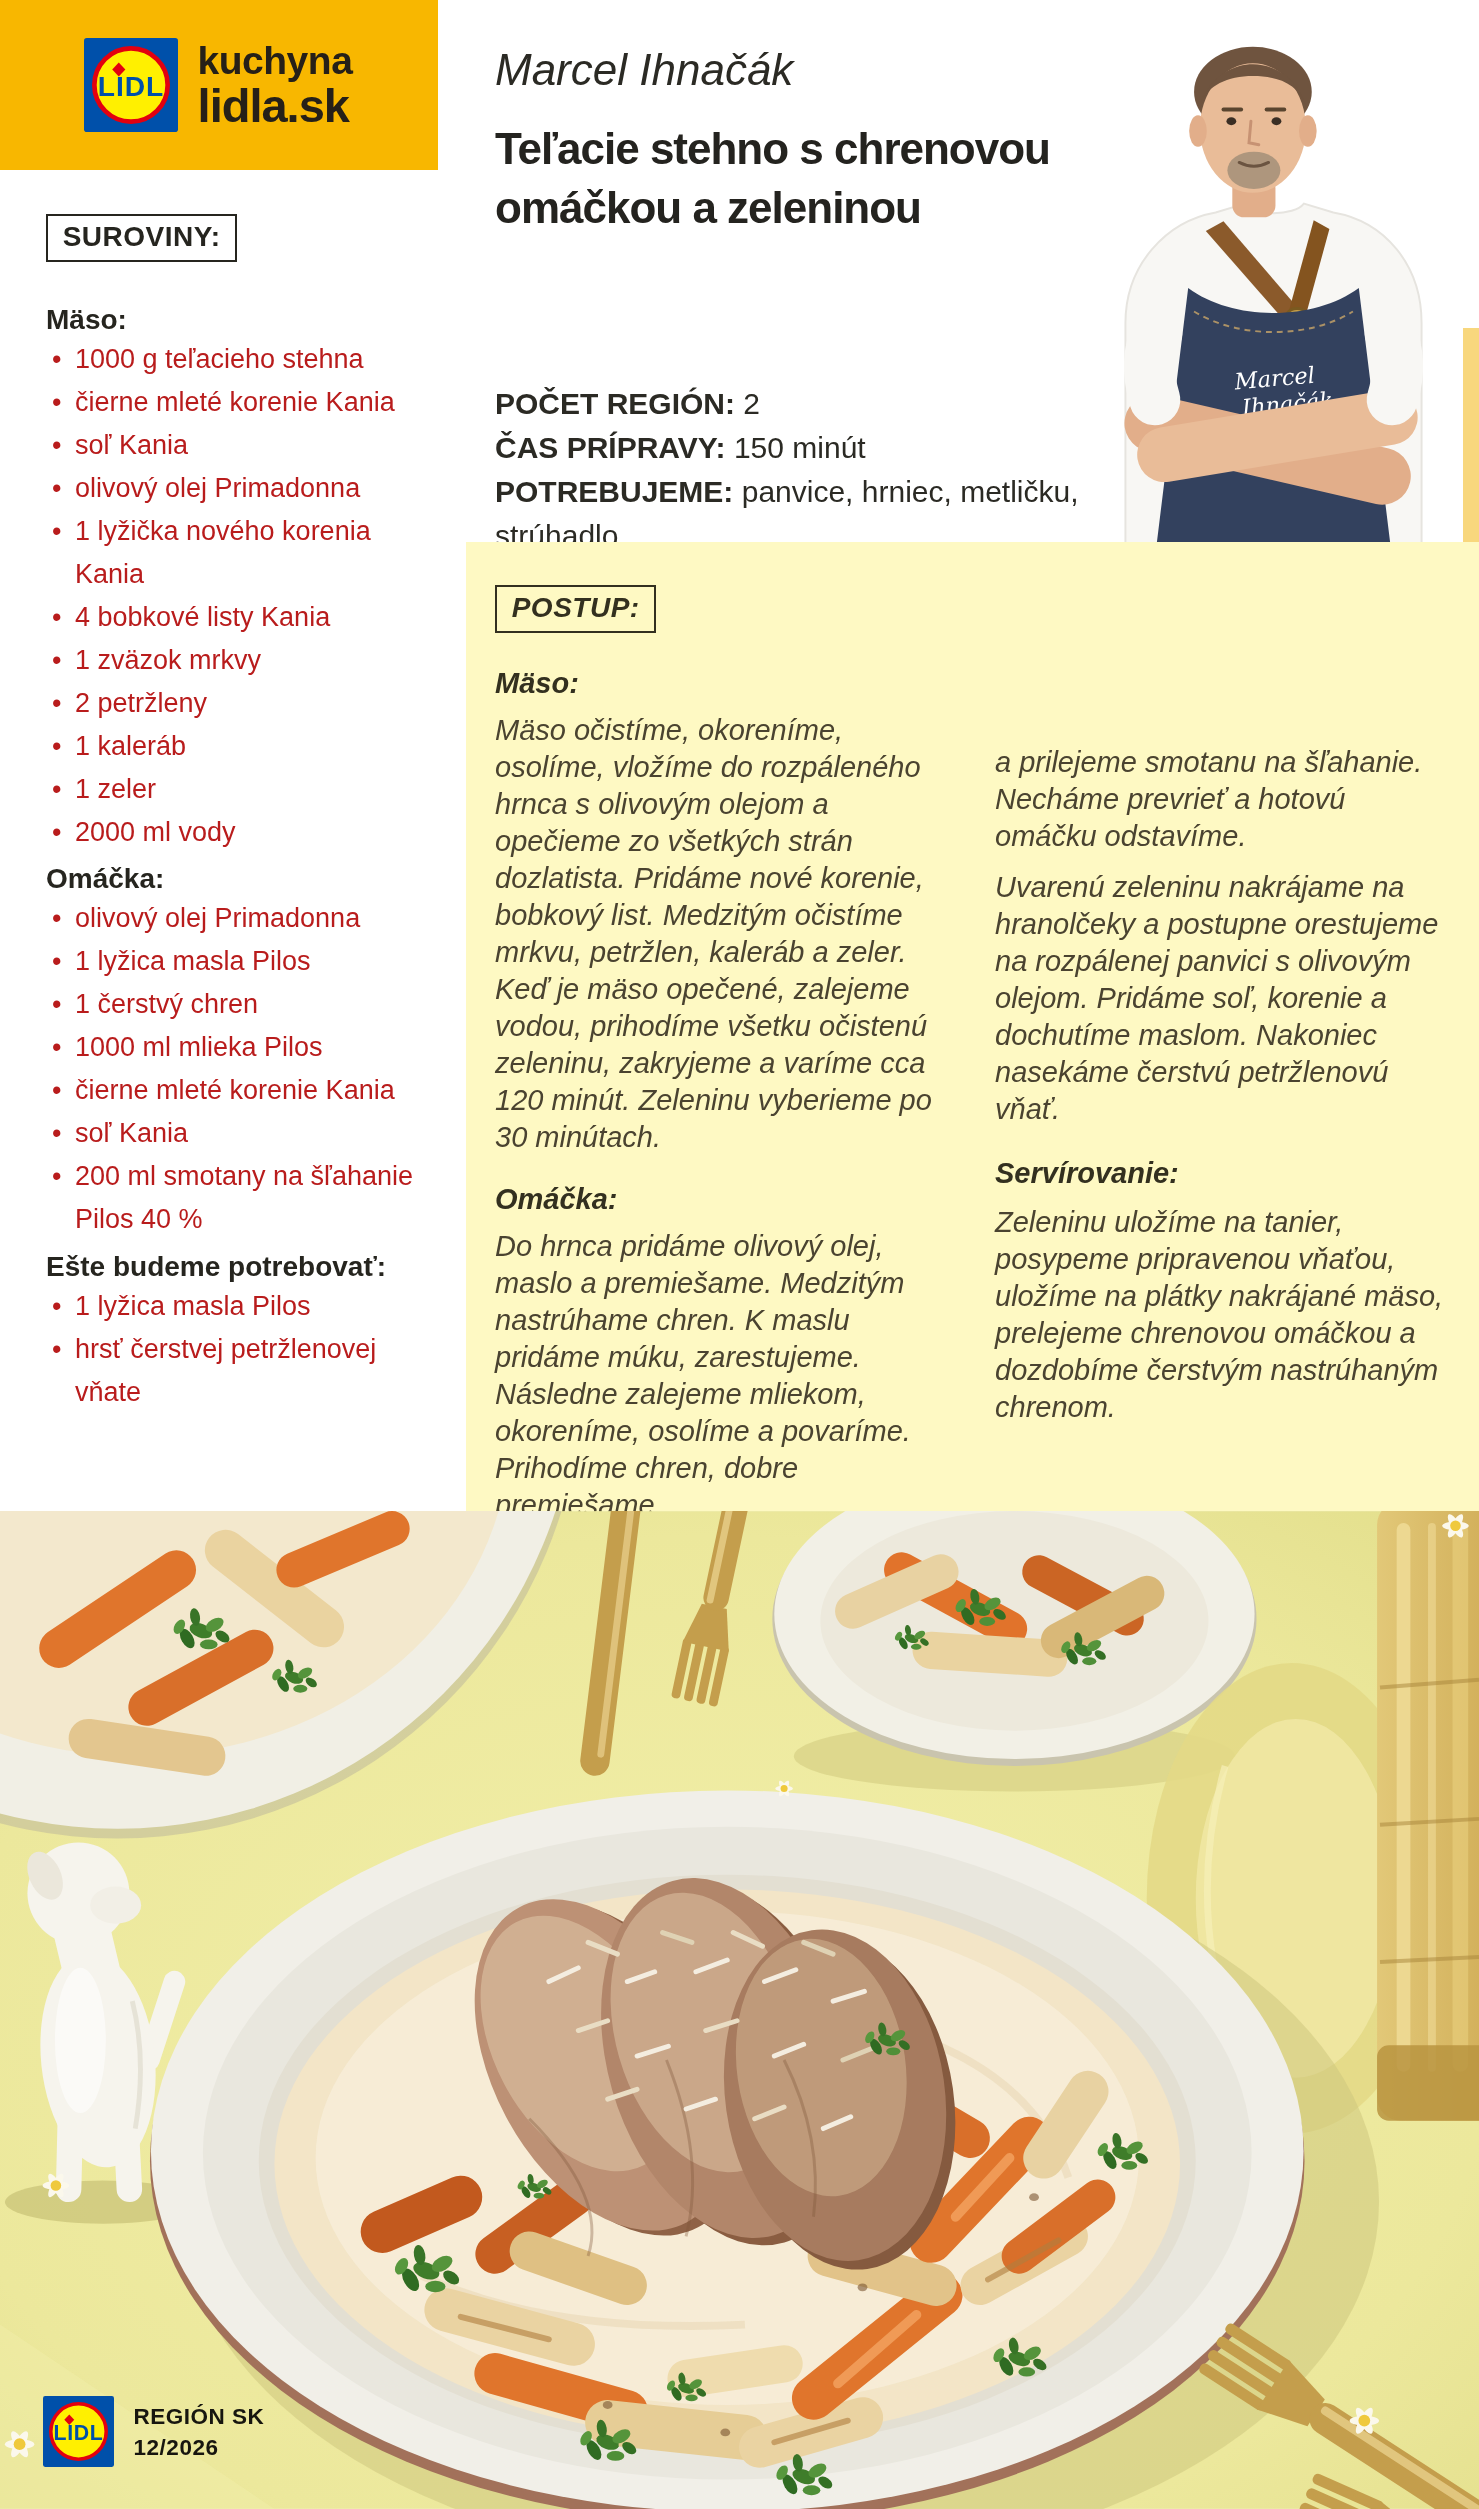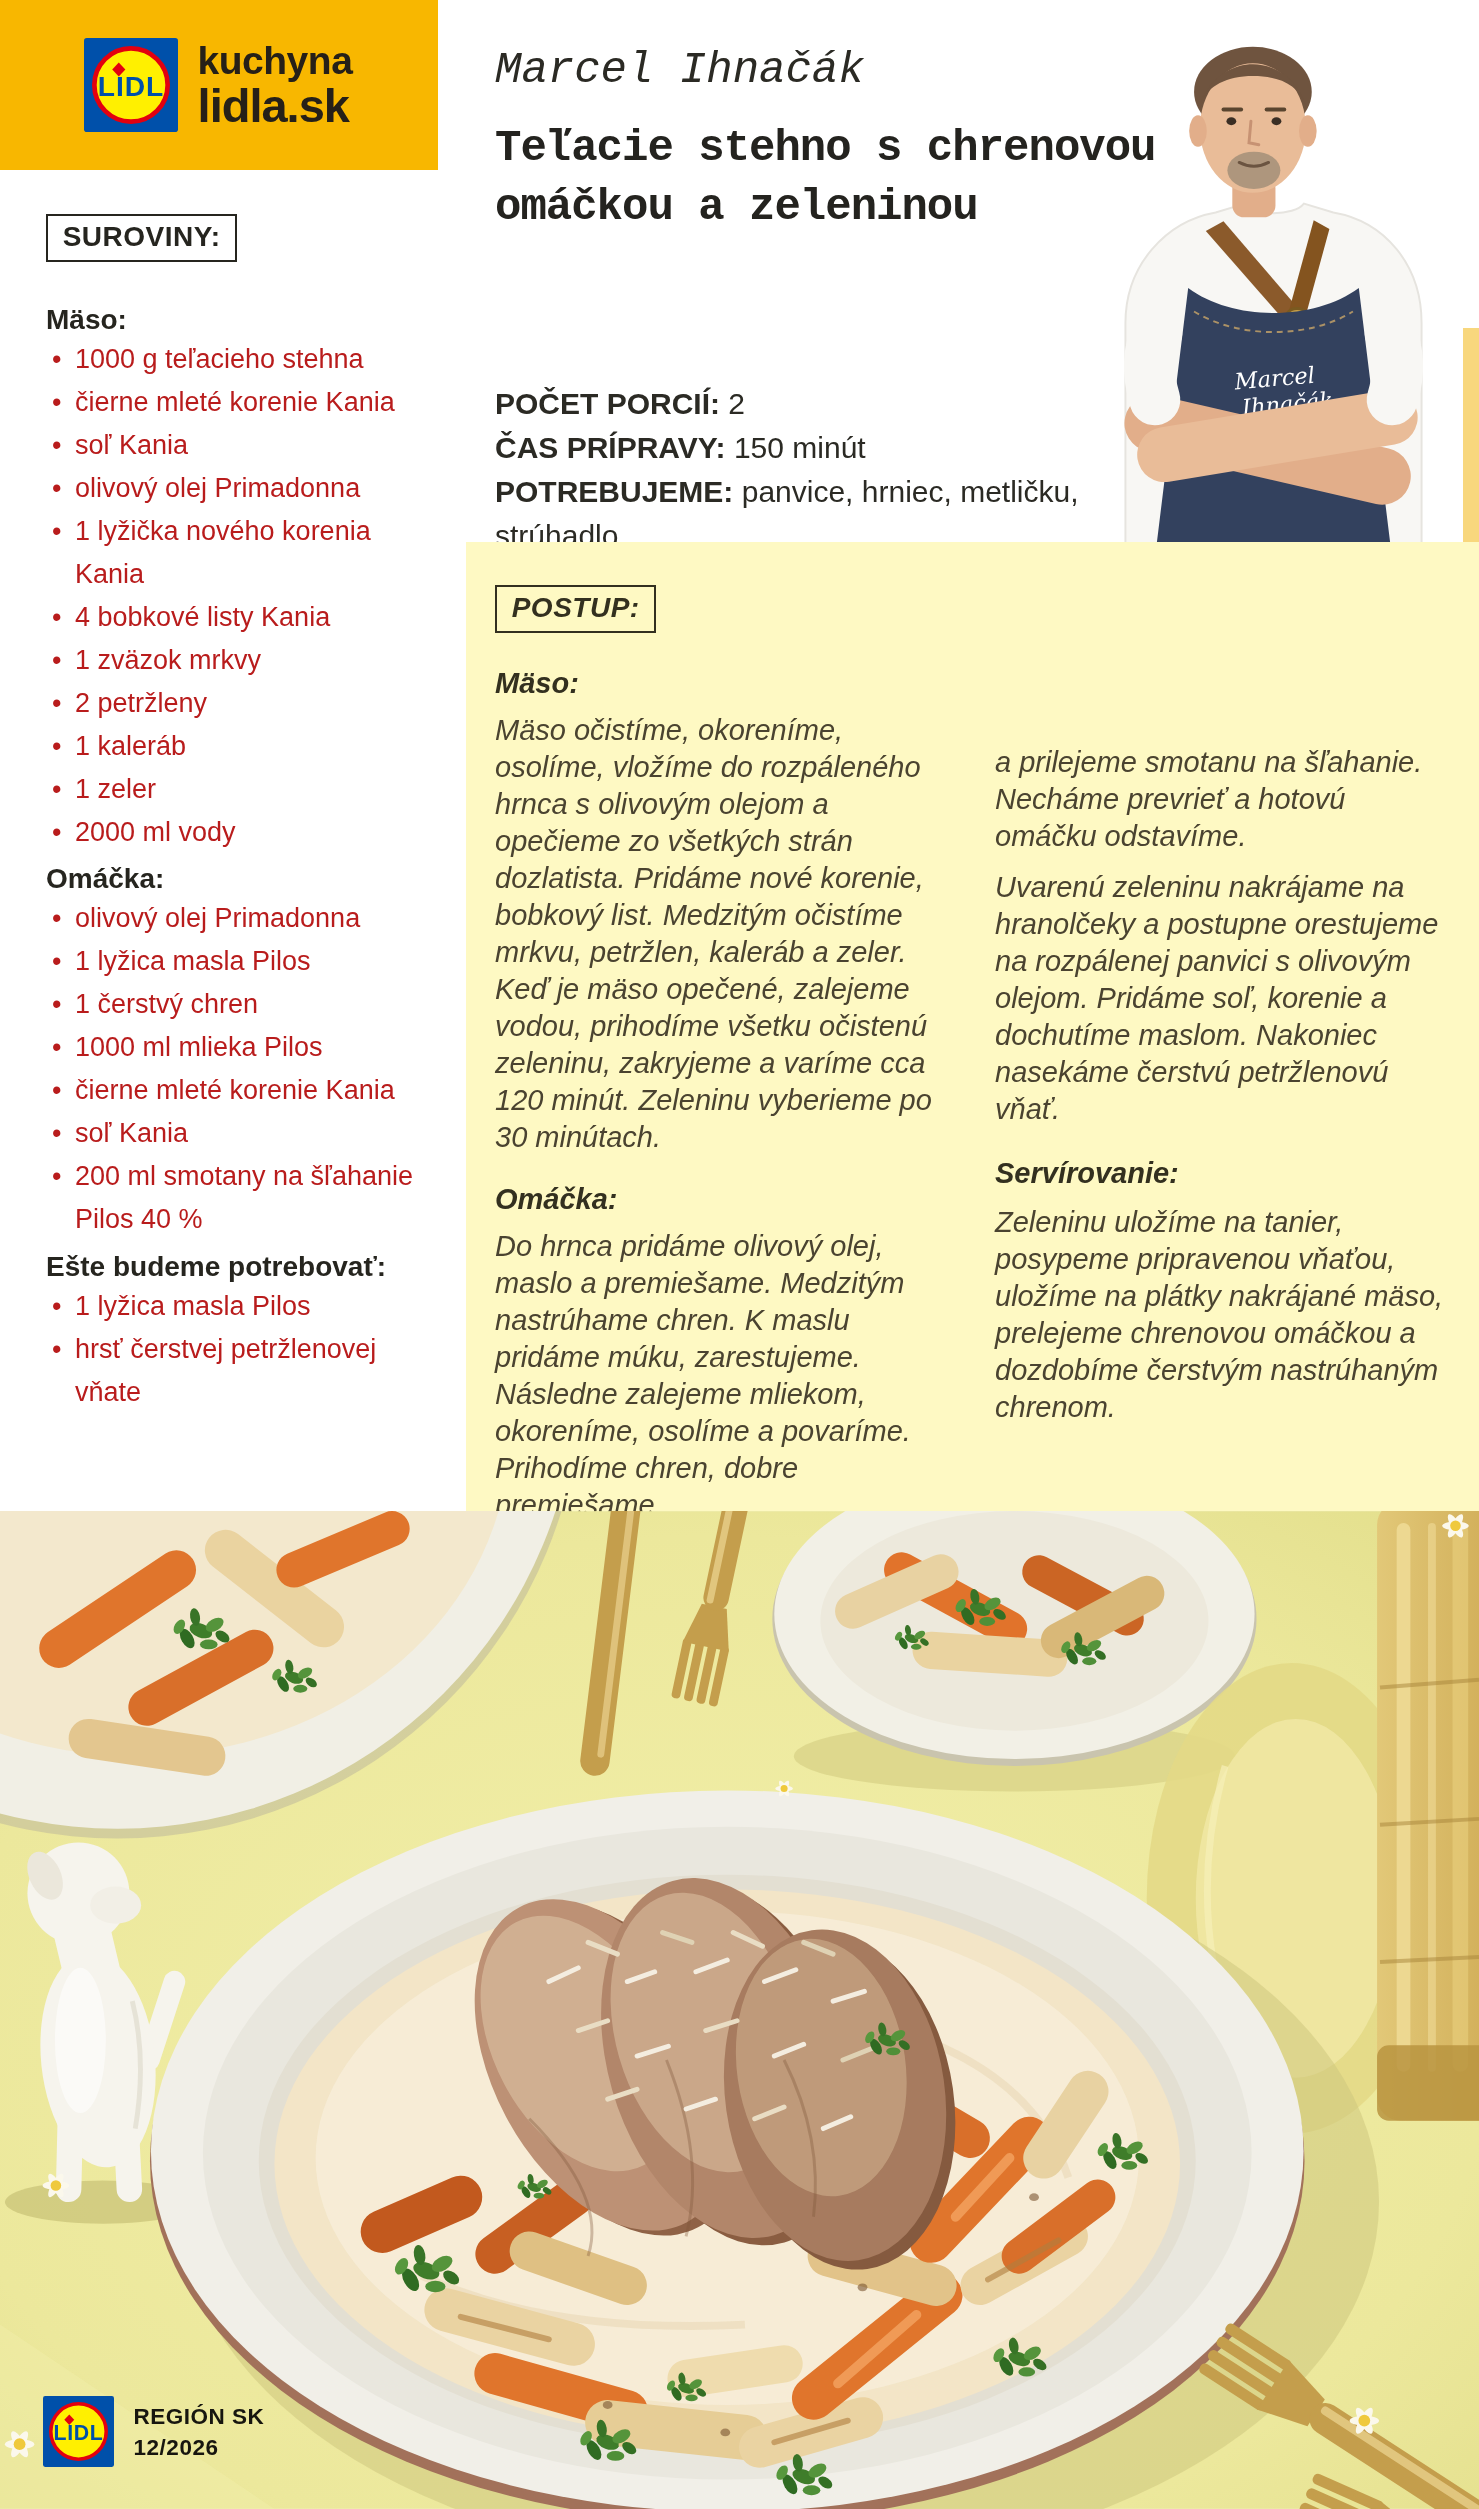--- a/index.html
+++ b/index.html
@@ -20,21 +20,21 @@
   .ingredients{position:absolute;left:46px;top:214px;width:382px;}
   .box-label{display:inline-block;border:2.9px solid #26251F;padding:4.9px 14.7px 6.9px;
     font-weight:800;font-size:28px;letter-spacing:0.5px;color:#26251F;}
   .ingredients .box-label{margin-bottom:32px;}
   .ing-group h3{font-size:28px;font-weight:800;margin:9.8px 0 2px;color:#26251F;}
   .ing-group ul{list-style:none;margin:0;padding:0;font-size:27px;line-height:43px;color:#b91c1c;}
   .ing-group li{position:relative;padding-left:29px;}
   .ing-group li::before{content:"•";position:absolute;left:5.9px;}
 
   
-  .top-mid{position:absolute;left:495px;top:45px;width:627px;font-family:Liberation Mono, monospace;}
+  .top-mid{position:absolute;left:495px;top:45px;width:627px;}
   .chef-name{font-style:italic;font-size:44px;font-weight:500;color:#2B2A24;}
   .recipe-title{margin-top:23.5px;font-size:44px;font-weight:800;line-height:59px;
     letter-spacing:-1px;color:#24231F;white-space:nowrap;}
 
   .meta{position:absolute;left:495px;top:382px;width:598px;font-size:30px;line-height:44px;color:#2B2A24;}
   .meta b{font-weight:800;}
 
   
   .chef-photo{position:absolute;left:1096px;top:27.4px;width:355px;height:516px;}
 
@@ -123,21 +123,21 @@
   <div class="top-mid">
     <div class="chef-name">Marcel Ihnačák</div>
     <div class="recipe-title">
       <div>Teľacie stehno s chrenovou</div>
       <div>omáčkou a zeleninou</div>
     </div>
   </div>
 
   <div class="meta">
     <div>
-      <b>POČET PORCIÍ:</b>
+      <b>POČET REGIÓN:</b>
       <span>2</span>
     </div>
     <div>
       <b>ČAS PRÍPRAVY:</b>
       <span>150 minút</span>
     </div>
     <div>
       <b>POTREBUJEME:</b>
       <span>panvice, hrniec, metličku, strúhadlo</span>
     </div>

